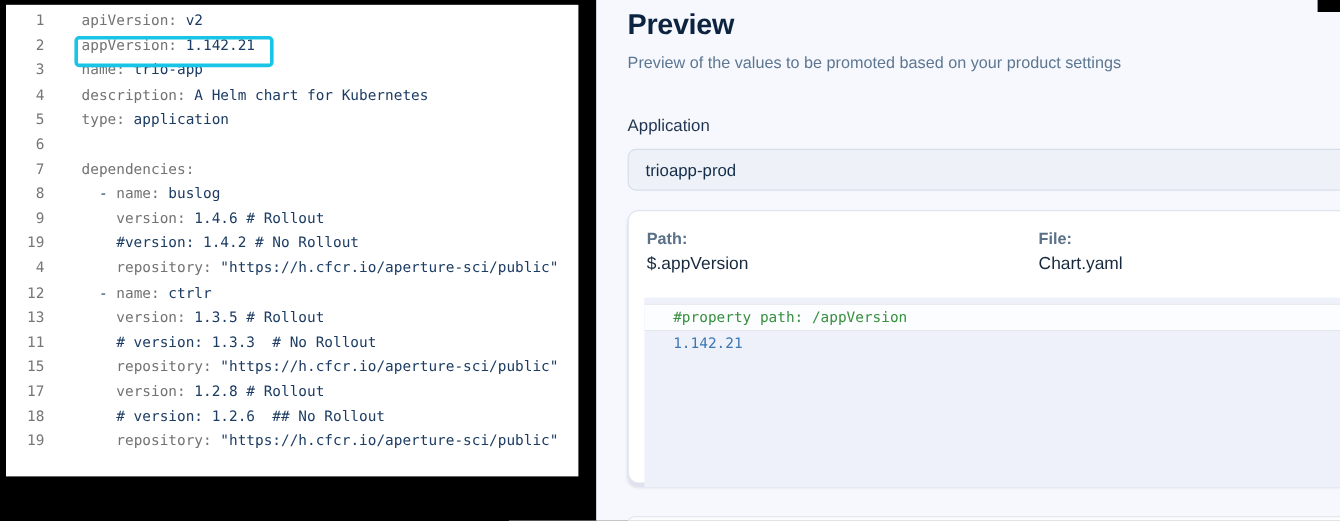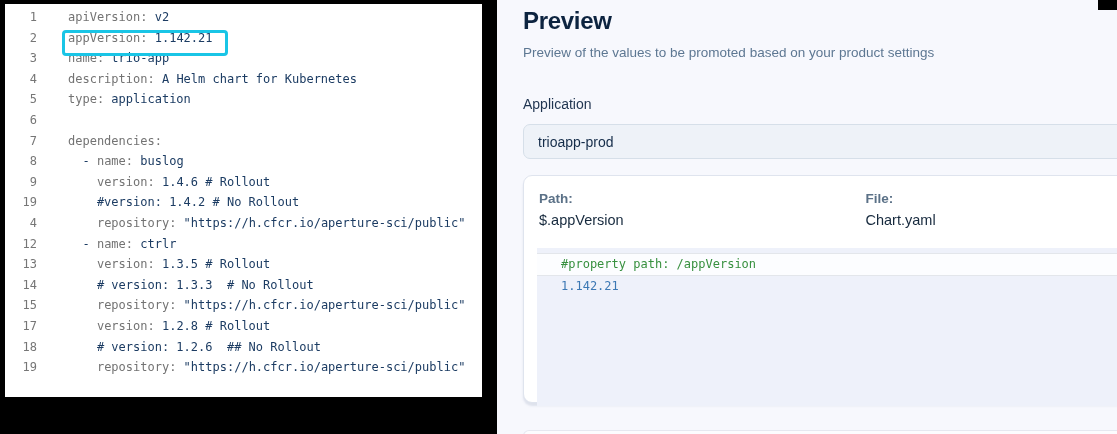--- a/index.html
+++ b/index.html
@@ -107,21 +107,21 @@
           </div>
           <div class="crow">
             <span class="ln">12</span>
             <span class="ctext"><span class="v">  - </span><span class="k">name:</span><span class="v"> ctrlr</span></span>
           </div>
           <div class="crow">
             <span class="ln">13</span>
             <span class="ctext"><span class="v">    </span><span class="k">version:</span><span class="v"> 1.3.5 # Rollout</span></span>
           </div>
           <div class="crow">
-            <span class="ln">14</span>
+            <span class="ln">11</span>
             <span class="ctext"><span class="v">    # version: 1.3.3  # No Rollout</span></span>
           </div>
           <div class="crow">
             <span class="ln">15</span>
             <span class="ctext"><span class="v">    </span><span class="k">repository:</span><span class="v"> "https://h.cfcr.io/aperture-sci/public"</span></span>
           </div>
           <div class="crow">
             <span class="ln">17</span>
             <span class="ctext"><span class="v">    </span><span class="k">version:</span><span class="v"> 1.2.8 # Rollout</span></span>
           </div>

